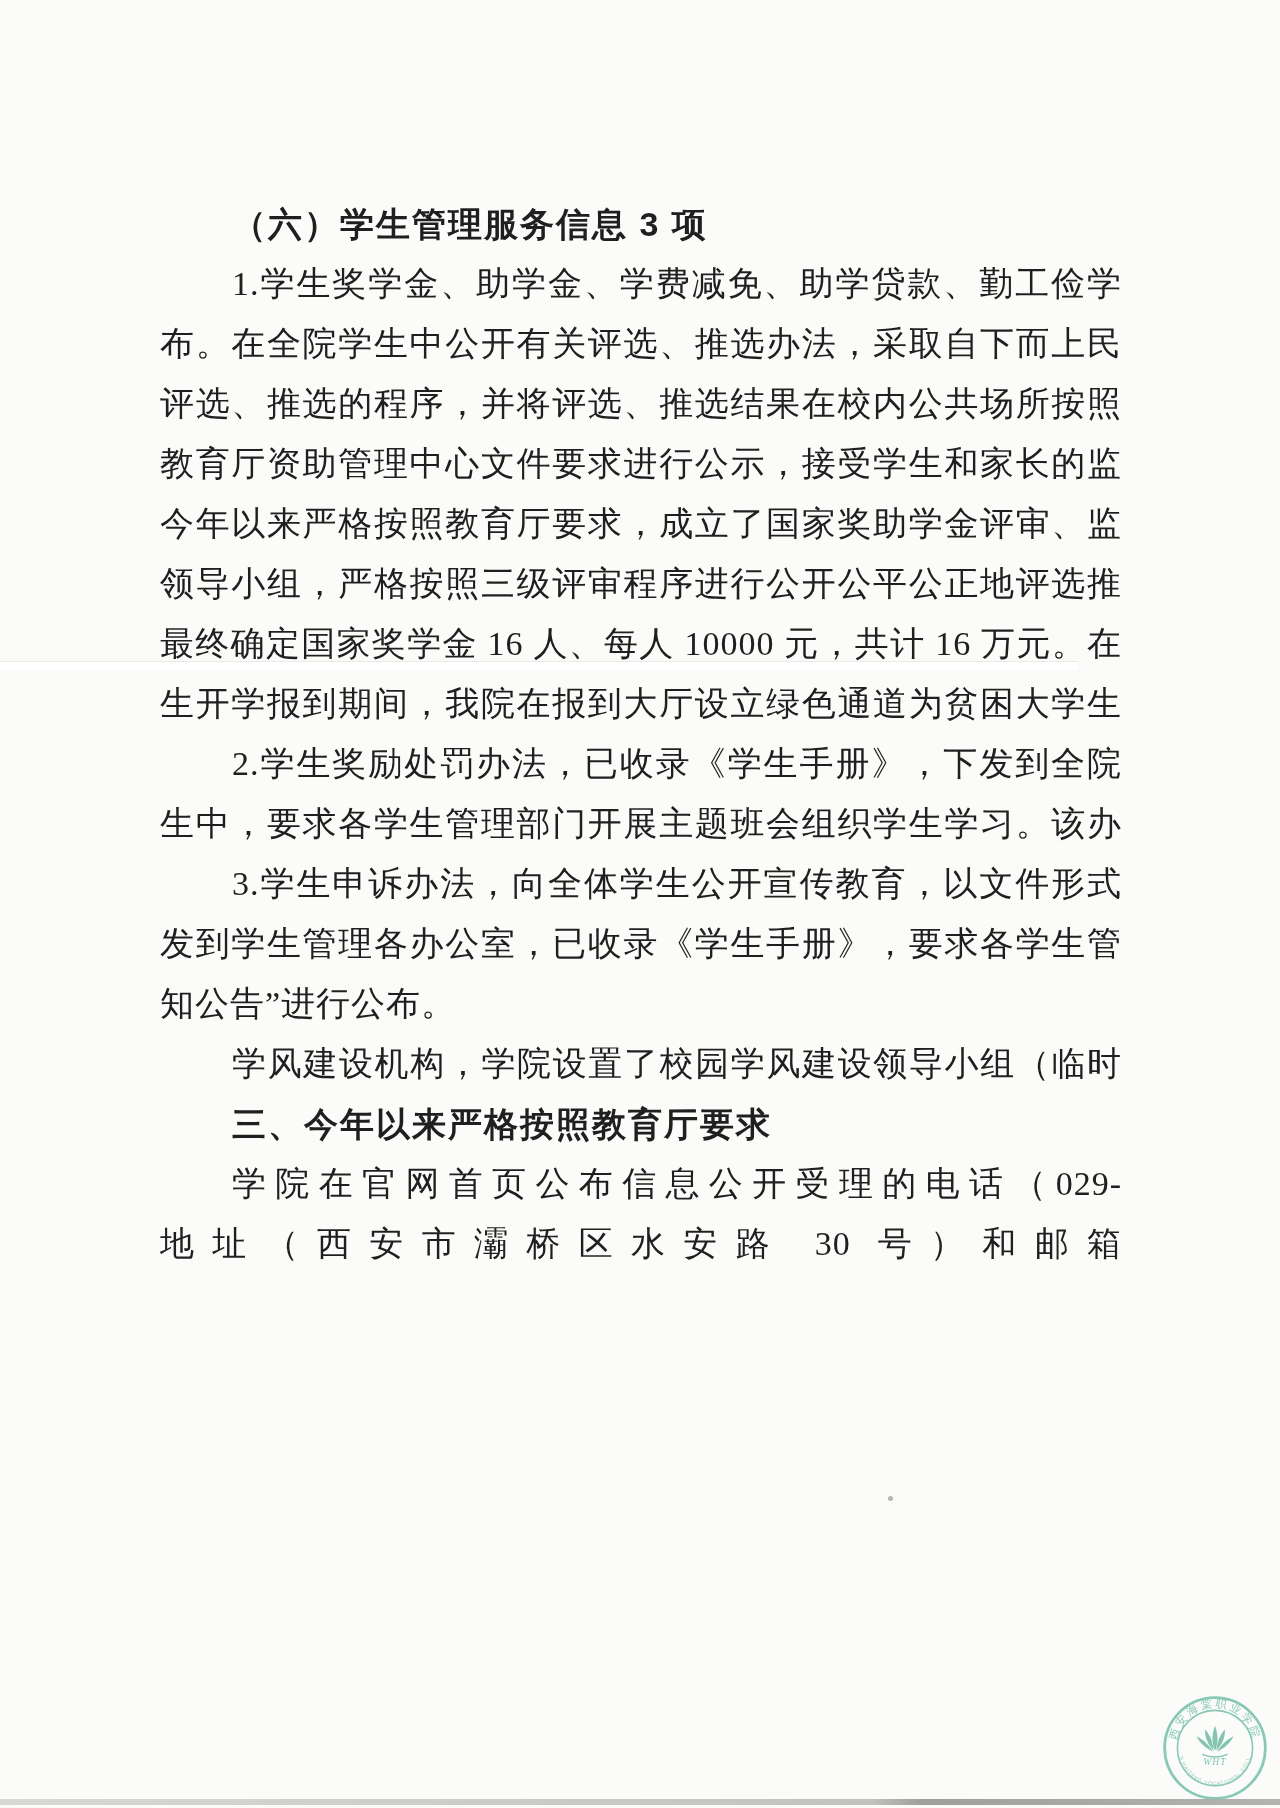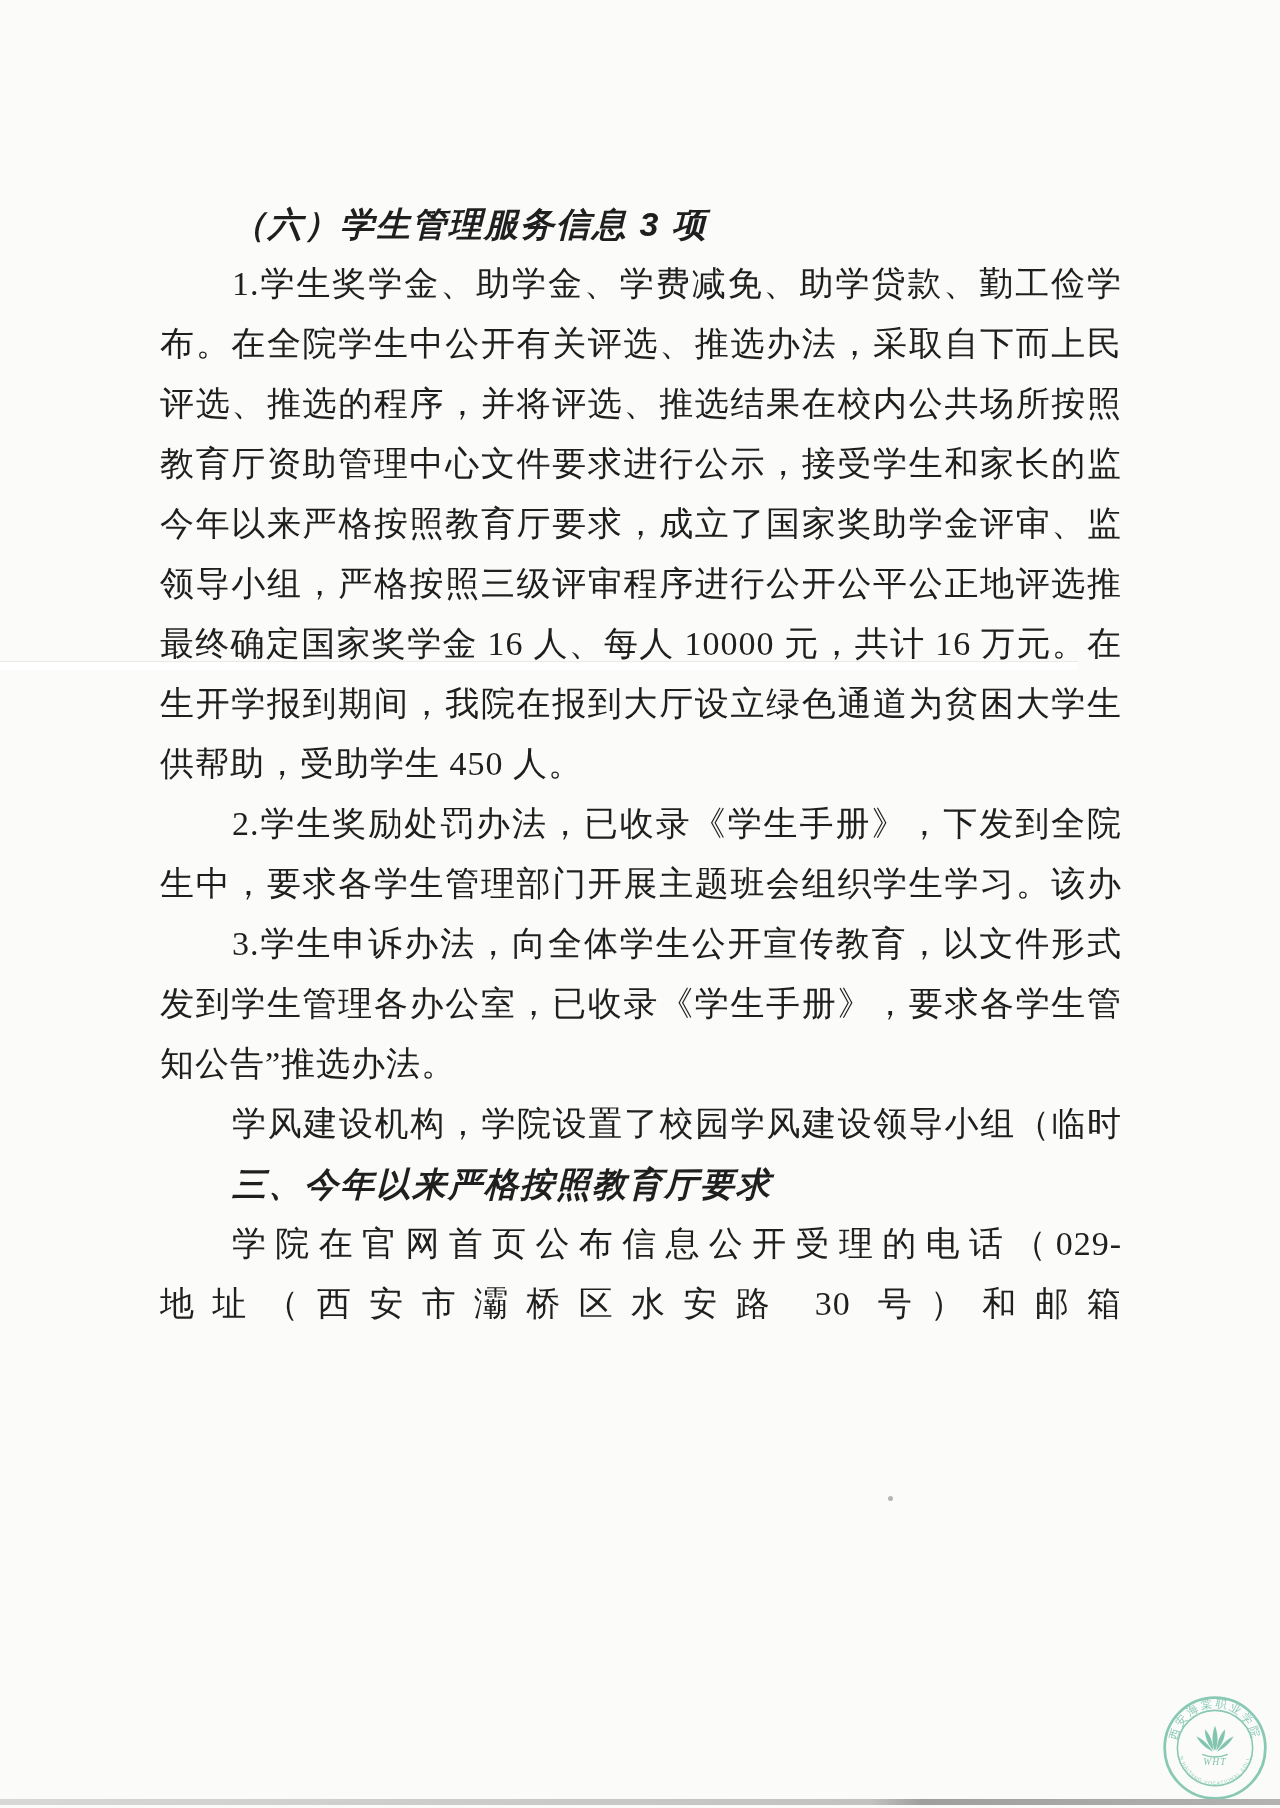--- a/index.html
+++ b/index.html
@@ -6,21 +6,21 @@
   body{width:1280px;height:1808px;background:#e9e9e7;font-family:"Liberation Serif",serif;}
   .page{position:relative;width:1280px;height:1808px;background:#fbfbf9;overflow:hidden;color:#1f1f1f;}
   .doc{position:absolute;left:160px;top:194px;width:962px;}
   .line{
     height:60px;line-height:60px;font-size:34px;letter-spacing:1px;
     white-space:nowrap;overflow:visible;
     font-family:"Liberation Serif","DejaVu Serif",serif;
   }
   .jfull{white-space:normal;text-align:justify;text-align-last:justify;overflow:hidden;}
   .indent{text-indent:72px;}
-  .heading{font-family:"Liberation Sans","DejaVu Sans",sans-serif;font-weight:700;letter-spacing:2px;font-style:italic;}
+  .heading{font-family:"Liberation Sans","DejaVu Sans",sans-serif;font-weight:700;letter-spacing:2px;}
   
   .streak{position:absolute;left:0;top:661px;width:1078px;height:8px;
     background:rgba(255,255,255,0.9);border-top:1px solid #eceae6;}
   .speck{position:absolute;left:888px;top:1496px;width:5px;height:5px;border-radius:50%;
     background:#8f8f8f;opacity:.65;}
   .bottom-edge{position:absolute;left:0;top:1799px;width:1280px;height:6px;
     background:linear-gradient(to right,#d8d8d6 0%,#c9c9c7 45%,#c2c2c0 68%,#9f9f9d 72%,#b3b3b1 100%);}
   
   .seal{position:absolute;left:1162px;top:1695px;width:106px;height:106px;opacity:.92;}
   .seal svg{display:block;}
@@ -36,26 +36,25 @@
   <div class="doc">
     <div class="line heading indent">（六）学生管理服务信息 3 项</div>
     <div class="line indent jfull">1.学生奖学金、助学金、学费减免、助学贷款、勤工俭学的</div>
     <div class="line jfull">布。在全院学生中公开有关评选、推选办法，采取自下而上民主</div>
     <div class="line jfull">评选、推选的程序，并将评选、推选结果在校内公共场所按照省</div>
     <div class="line jfull">教育厅资助管理中心文件要求进行公示，接受学生和家长的监督。</div>
     <div class="line jfull">今年以来严格按照教育厅要求，成立了国家奖助学金评审、监督</div>
     <div class="line jfull">领导小组，严格按照三级评审程序进行公开公平公正地评选推荐，</div>
     <div class="line jfull">最终确定国家奖学金 16 人、每人 10000 元，共计 16 万元。在新</div>
     <div class="line jfull">生开学报到期间，我院在报到大厅设立绿色通道为贫困大学生提</div>
-    <div class="line">供帮助，受助学生 450 人。</div>
     <div class="line indent jfull">2.学生奖励处罚办法，已收录《学生手册》，下发到全院学</div>
     <div class="line jfull">生中，要求各学生管理部门开展主题班会组织学生学习。该办法</div>
     <div class="line indent jfull">3.学生申诉办法，向全体学生公开宣传教育，以文件形式下</div>
     <div class="line jfull">发到学生管理各办公室，已收录《学生手册》，要求各学生管理</div>
-    <div class="line">知公告”推选办法。</div>
+    <div class="line">知公告”进行公布。</div>
     <div class="line indent jfull">学风建设机构，学院设置了校园学风建设领导小组（临时机</div>
     <div class="line heading indent">三、今年以来严格按照教育厅要求</div>
     <div class="line indent jfull">学院在官网首页公布信息公开受理的电话（029-62283355）、</div>
     <div class="line jfull">地址（西安市灞桥区水安路 30 号）和邮箱（xahtxyxcb@163.com)，</div>
   </div>
 
   <div class="streak"></div>
   <div class="speck"></div>
 
   <div class="seal">

